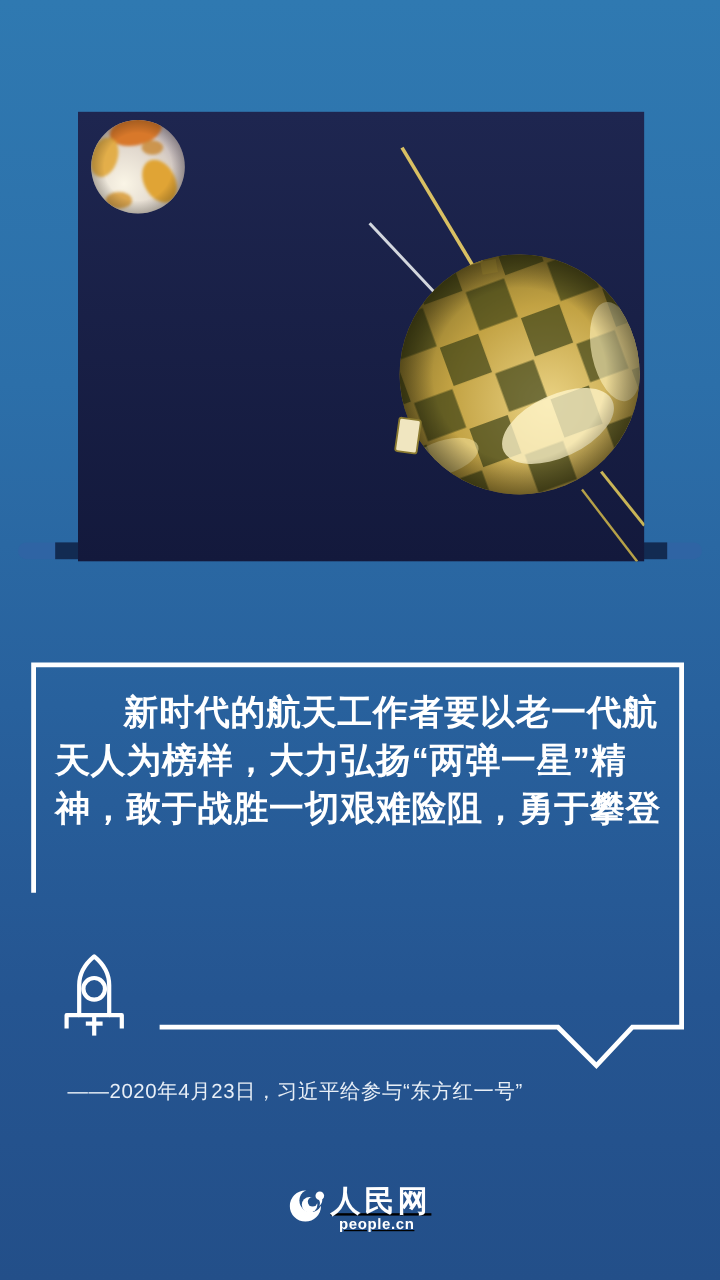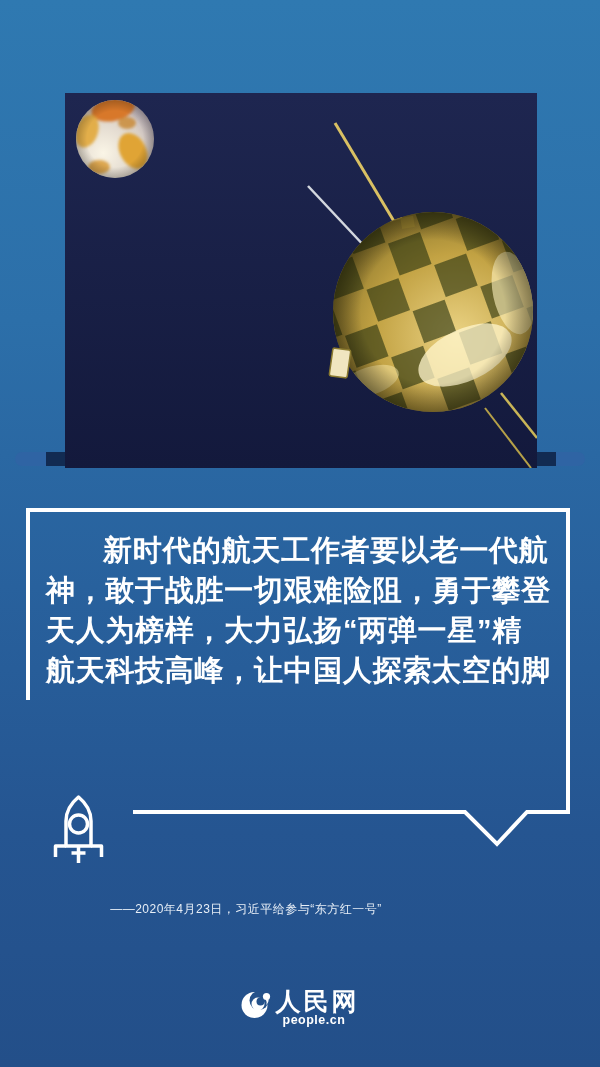--- a/index.html
+++ b/index.html
@@ -9,38 +9,38 @@
     background:linear-gradient(180deg,#2F79B1 0%,#2C6FA9 30%,#28619D 55%,#255591 78%,#234F89 100%);
   }
   
   .stand-bar{position:absolute;left:15px;top:452px;width:570px;height:14px;border-radius:7px;background:#2F64A4;}
   .stand-dark{position:absolute;top:452px;width:21px;height:14px;background:#122B52;}
   .stand-dark.left{left:46px;}
   .stand-dark.right{left:535px;}
   
   .photo{position:absolute;left:65px;top:93px;width:472px;height:375px;}
   
-  .bubble{position:absolute;left:20px;top:502px;width:560px;height:360px;}
+  .bubble{position:absolute;left:20px;top:546px;width:560px;height:360px;}
   .bubble-border{position:absolute;left:0;top:0;}
   .quote-text{
     position:absolute;left:26px;top:28px;width:516px;
     color:#FFFFFF;font-weight:bold;font-size:29px;line-height:40px;letter-spacing:0.7px;
   }
   .quote-line{white-space:nowrap;}
   .quote-line.first{padding-left:57px;}
   .rocket{position:absolute;left:45px;top:790px;}
   
   .attribution{
     position:absolute;left:0;top:893px;width:492px;text-align:center;
-    color:#E8EFF7;font-size:12px;line-height:33px;letter-spacing:0.5px;
+    color:#E8EFF7;font-size:17px;line-height:33px;letter-spacing:0.5px;
   }
   
   .footer-logo{
     position:absolute;left:0;top:988px;width:600px;
-    display:flex;justify-content:center;align-items:flex-start;gap:3px;
+    display:flex;justify-content:center;align-items:flex-start;gap:3px;text-decoration:underline;
   }
   .logo-text{display:flex;flex-direction:column;align-items:flex-start;}
   .logo-cn{color:#FFFFFF;font-weight:bold;font-size:25px;line-height:26px;letter-spacing:3px;}
   .logo-en{color:#FFFFFF;font-weight:bold;font-size:12.5px;line-height:13px;letter-spacing:0.5px;padding-left:7px;text-align:right;}
 </style>
 </head>
 <body>
 
 <div class="canvas">
 
@@ -119,23 +119,22 @@
       <line x1="420" y1="315" x2="466" y2="375" stroke="#B6A148" stroke-width="2"></line>
     </svg>
   </div>
 
   <div class="bubble">
     <svg class="bubble-border" width="560" height="360" viewBox="0 0 560 360">
       <path d="M 8 198 L 8 8 L 548 8 L 548 310 L 507 310 L 477 342 L 445 310 L 113 310" fill="none" stroke="#FFFFFF" stroke-width="4" stroke-linejoin="miter"></path>
     </svg>
     <div class="quote-text">
       <div class="quote-line first">新时代的航天工作者要以老一代航</div>
+      <div class="quote-line">天人为榜样，大力弘扬“两弹一星”精</div>
       <div class="quote-line">神，敢于战胜一切艰难险阻，勇于攀登</div>
-      <div class="quote-line">天人为榜样，大力弘扬“两弹一星”精</div>
-      <div class="quote-line">航天科技高峰，让中国人探索太空的脚</div>
     </div>
   </div>
 
   <svg class="rocket" width="70" height="90" viewBox="0 0 70 90">
     <g fill="none" stroke="#FFFFFF" stroke-width="3.5" stroke-linejoin="round" stroke-linecap="butt">
       <path d="M 33.5 7 C 25 14 21 22 21 31 L 21 56 L 46 56 L 46 31 C 46 22 42 14 33.5 7 Z"></path>
       <circle cx="33.5" cy="34" r="9"></circle>
       <path d="M 21 56 L 10.5 56 L 10.5 67"></path>
       <path d="M 46 56 L 56.5 56 L 56.5 67"></path>
       <path d="M 33.5 56 L 33.5 73"></path>

